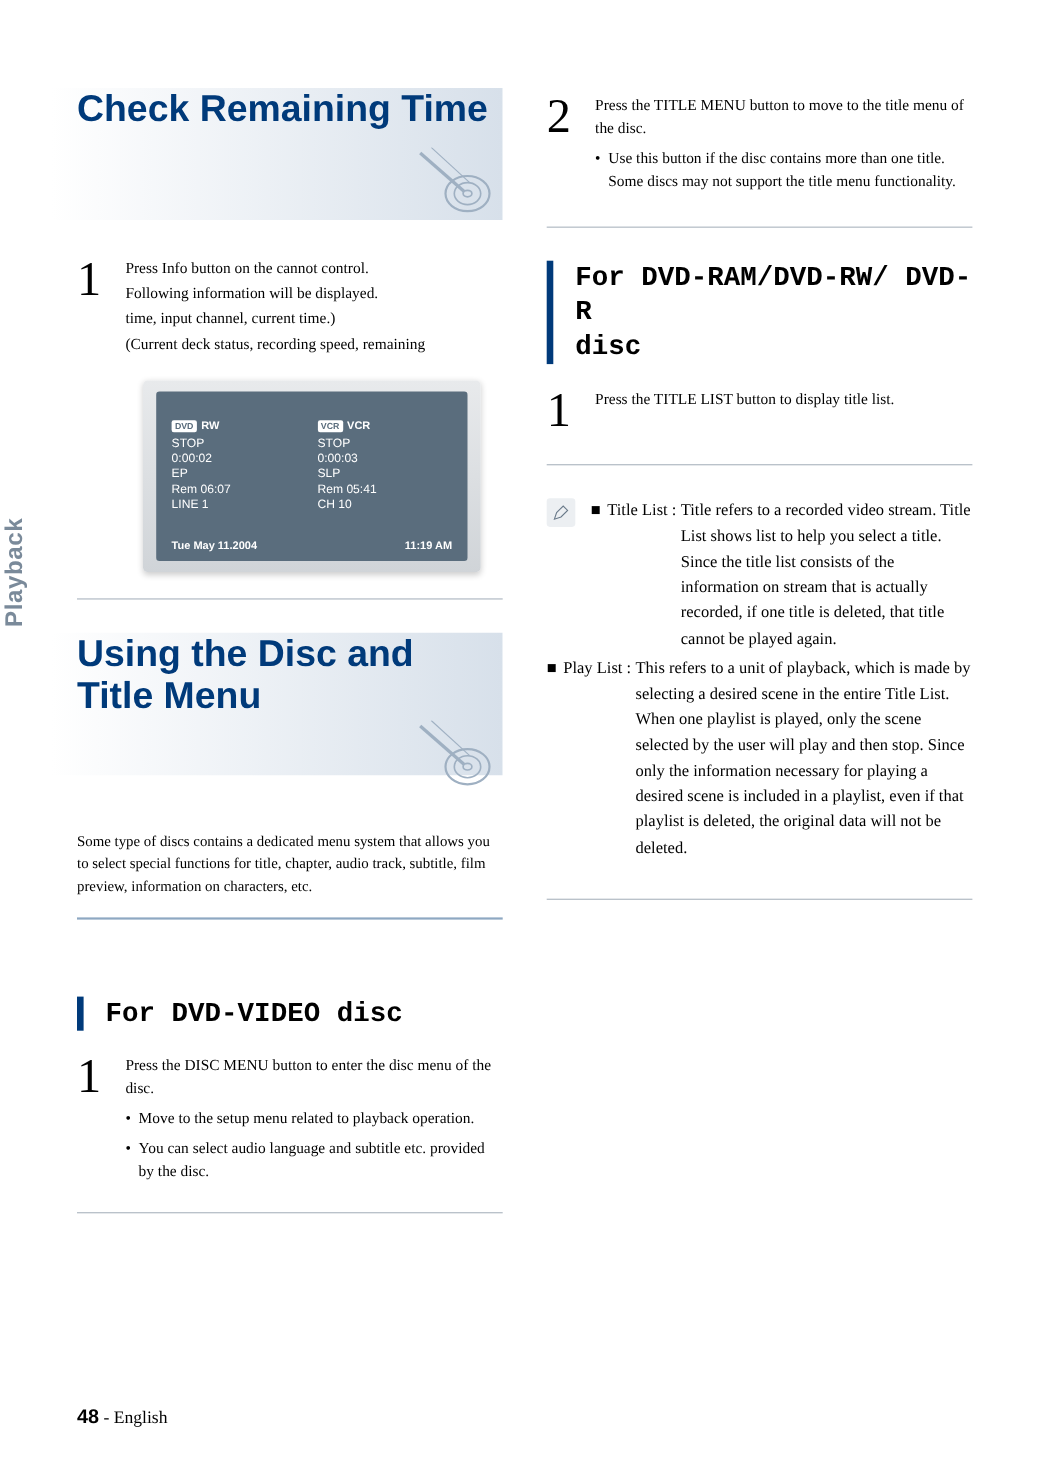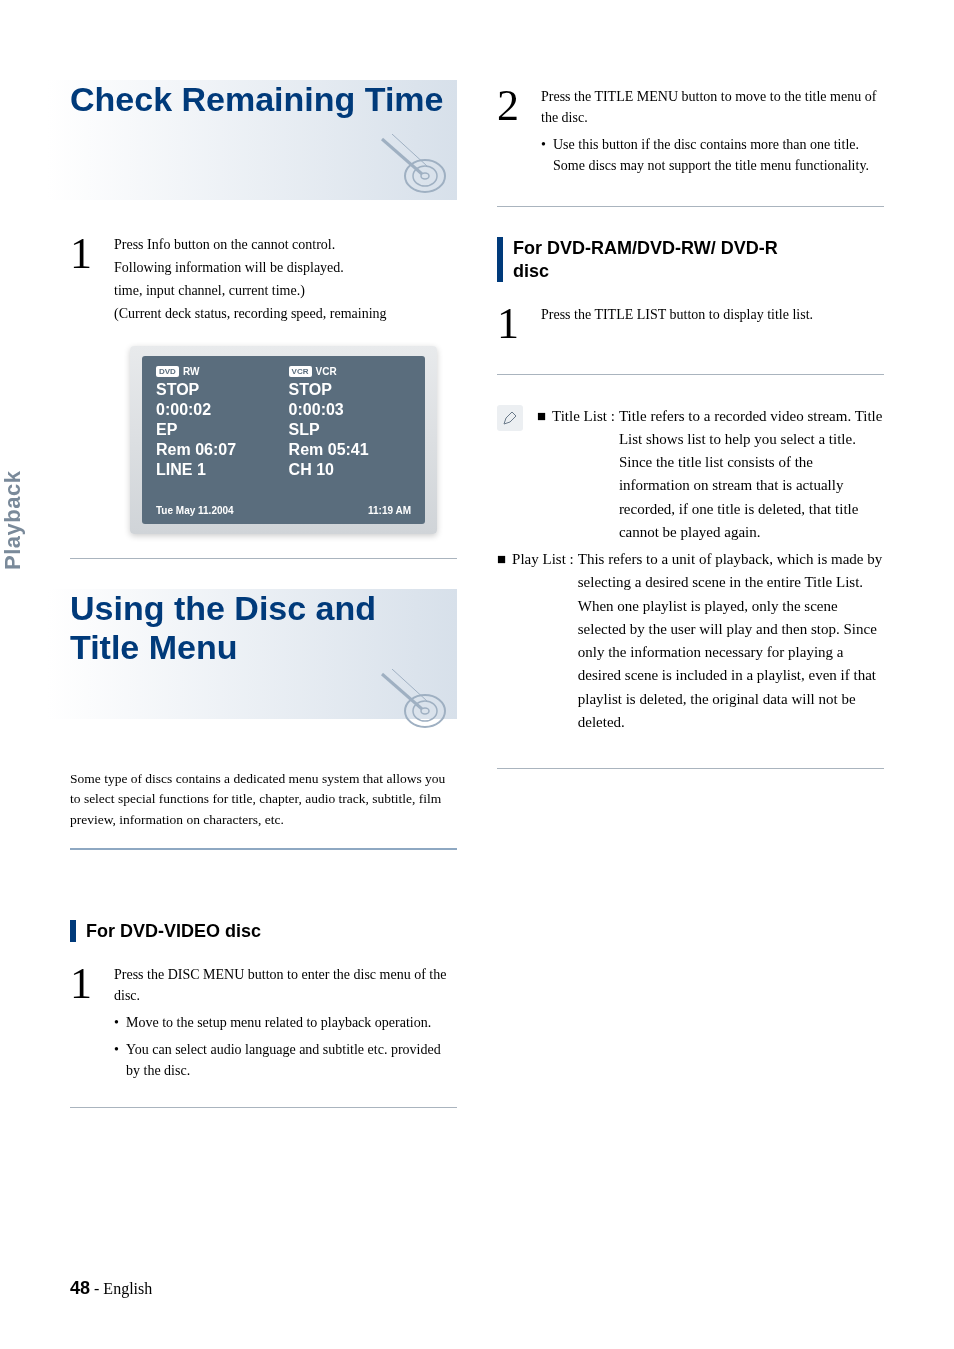--- a/index.html
+++ b/index.html
@@ -110,30 +110,31 @@
     display: flex;
     justify-content: space-between;
   }
   .panel-col { width: 48%; }
   .panel-label {
     display: flex;
     align-items: center;
     gap: 4px;
     font-weight: bold;
     margin-bottom: 4px;
+    margin-top: 16px;
   }
   .panel-icon {
     background: #fff;
     color: #5a6d7d;
     font-size: 8px;
     padding: 1px 3px;
     border-radius: 2px;
     font-weight: bold;
   }
-  .panel-line { font-weight: bold; margin-bottom: 2px; font-size: 16px; }
+  .panel-line { font-weight: normal; margin-bottom: 2px; font-size: 11px; }
   .panel-bottom {
     display: flex;
     justify-content: space-between;
     font-weight: bold;
     margin-top: 24px;
     font-size: 10px;
   }
   .hr-thin {
     border: none;
     border-top: 1px solid #aab4be;
@@ -143,25 +144,25 @@
     border: none;
     border-top: 2px solid #8ea8c2;
     margin: 18px 0 30px 0;
   }
   .intro-text {
     font-size: 13.5px;
     line-height: 1.5;
     margin-bottom: 10px;
   }
   .sub-heading {
-    font-family: Liberation Sans, sans-serif;
-    font-weight: bold;
-    font-size: 18px;
+    font-family: Liberation Mono, monospace;
+    font-weight: bold;
+    font-size: 25px;
     border-left: 6px solid #003a7a;
-    padding-left: 10px;
+    padding-left: 20px;
     margin: 10px 0 22px 0;
     line-height: 1.25;
   }
   .note-block {
     display: flex;
     gap: 14px;
     font-size: 15px;
     line-height: 1.55;
     margin-top: 8px;
   }

